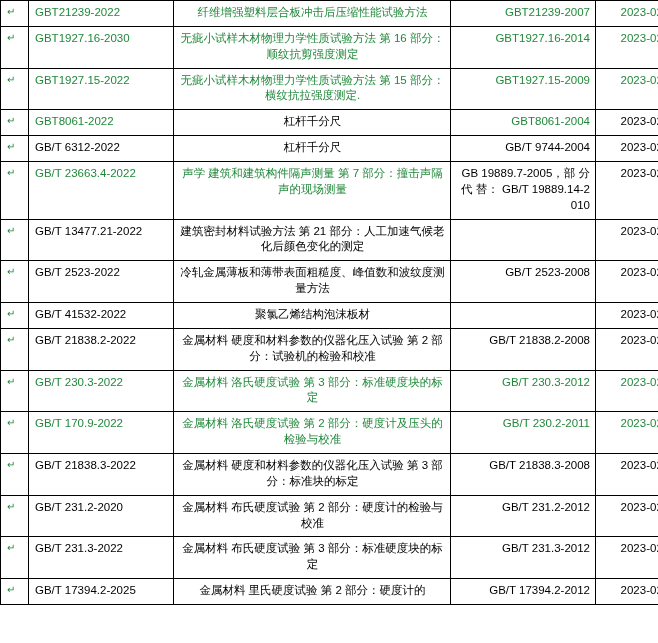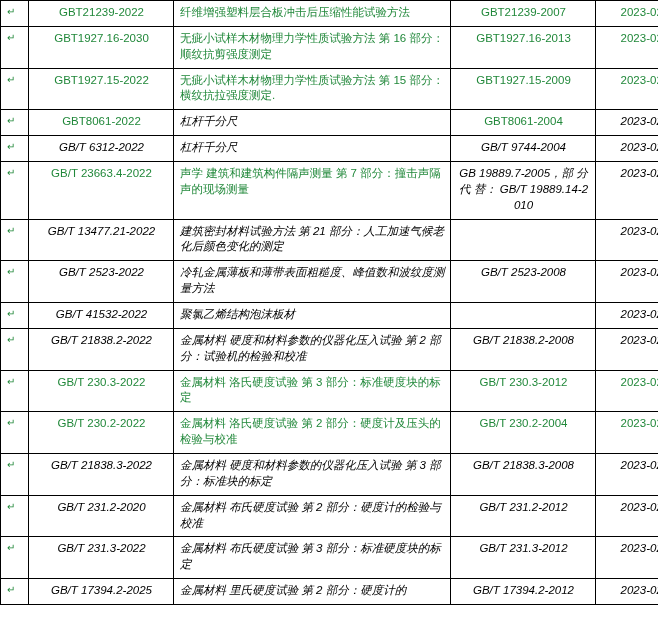--- a/index.html
+++ b/index.html
@@ -36,41 +36,39 @@
   }
   td.c-mark {
     width: 16px;
     padding: 4px 1px 4px 2px;
     text-align: left;
     color: #1a7a32;
     font-size: 10px;
   }
   td.c-code {
     width: 133px;
-    text-align: center;
   }
   td.c-name {
     width: 265px;
-    text-align: left;
+    text-align: center;
   }
   td.c-old {
     width: 133px;
-    text-align: center;
+    text-align: right;
   }
   td.c-date {
     width: 96px;
     text-align: center;
     white-space: nowrap;
   }
   .green {
     color: #21883a;
   }
   .black {
     color: #000000;
-    font-style: italic;
   }
   .pilcrow {
     color: #21883a;
     font-size: 10px;
   }
   .cellwrap {
     display: block;
   }
 </style>
 </head>
@@ -96,21 +94,21 @@
         </tr>
         <tr>
           <td class="c-mark"><span class="pilcrow">↵</span></td>
           <td class="c-code">
             <span class="cellwrap green">GBT1927.16-2030</span>
           </td>
           <td class="c-name">
             <span class="cellwrap green">无疵小试样木材物理力学性质试验方法 第 16 部分：顺纹抗剪强度测定</span>
           </td>
           <td class="c-old">
-            <span class="cellwrap green">GBT1927.16-2013</span>
+            <span class="cellwrap green">GBT1927.16-2014</span>
           </td>
           <td class="c-date">
             <span class="cellwrap green">2023-02-01</span>
           </td>
         </tr>
         <tr>
           <td class="c-mark"><span class="pilcrow">↵</span></td>
           <td class="c-code">
             <span class="cellwrap green">GBT1927.15-2022</span>
           </td>
@@ -240,27 +238,27 @@
           <td class="c-old">
             <span class="cellwrap green">GB/T 230.3-2012</span>
           </td>
           <td class="c-date">
             <span class="cellwrap green">2023-02-01</span>
           </td>
         </tr>
         <tr>
           <td class="c-mark"><span class="pilcrow">↵</span></td>
           <td class="c-code">
-            <span class="cellwrap green">GB/T 230.2-2022</span>
+            <span class="cellwrap green">GB/T 170.9-2022</span>
           </td>
           <td class="c-name">
             <span class="cellwrap green">金属材料 洛氏硬度试验 第 2 部分：硬度计及压头的检验与校准</span>
           </td>
           <td class="c-old">
-            <span class="cellwrap green">GB/T 230.2-2004</span>
+            <span class="cellwrap green">GB/T 230.2-2011</span>
           </td>
           <td class="c-date">
             <span class="cellwrap green">2023-02-01</span>
           </td>
         </tr>
         <tr>
           <td class="c-mark"><span class="pilcrow">↵</span></td>
           <td class="c-code">
             <span class="cellwrap black">GB/T 21838.3-2022</span>
           </td>

